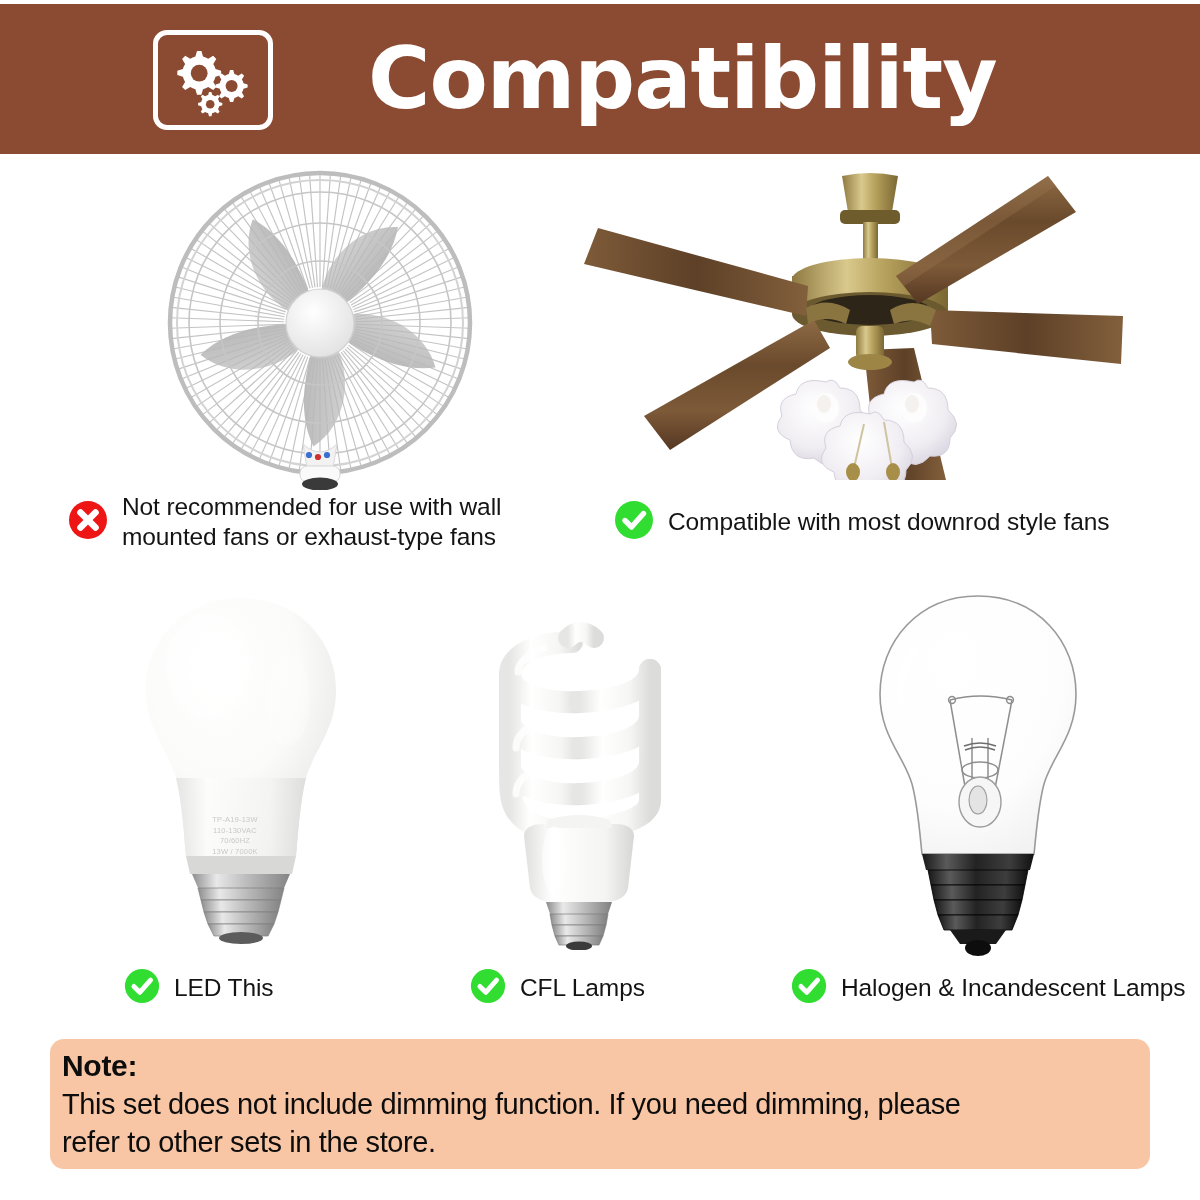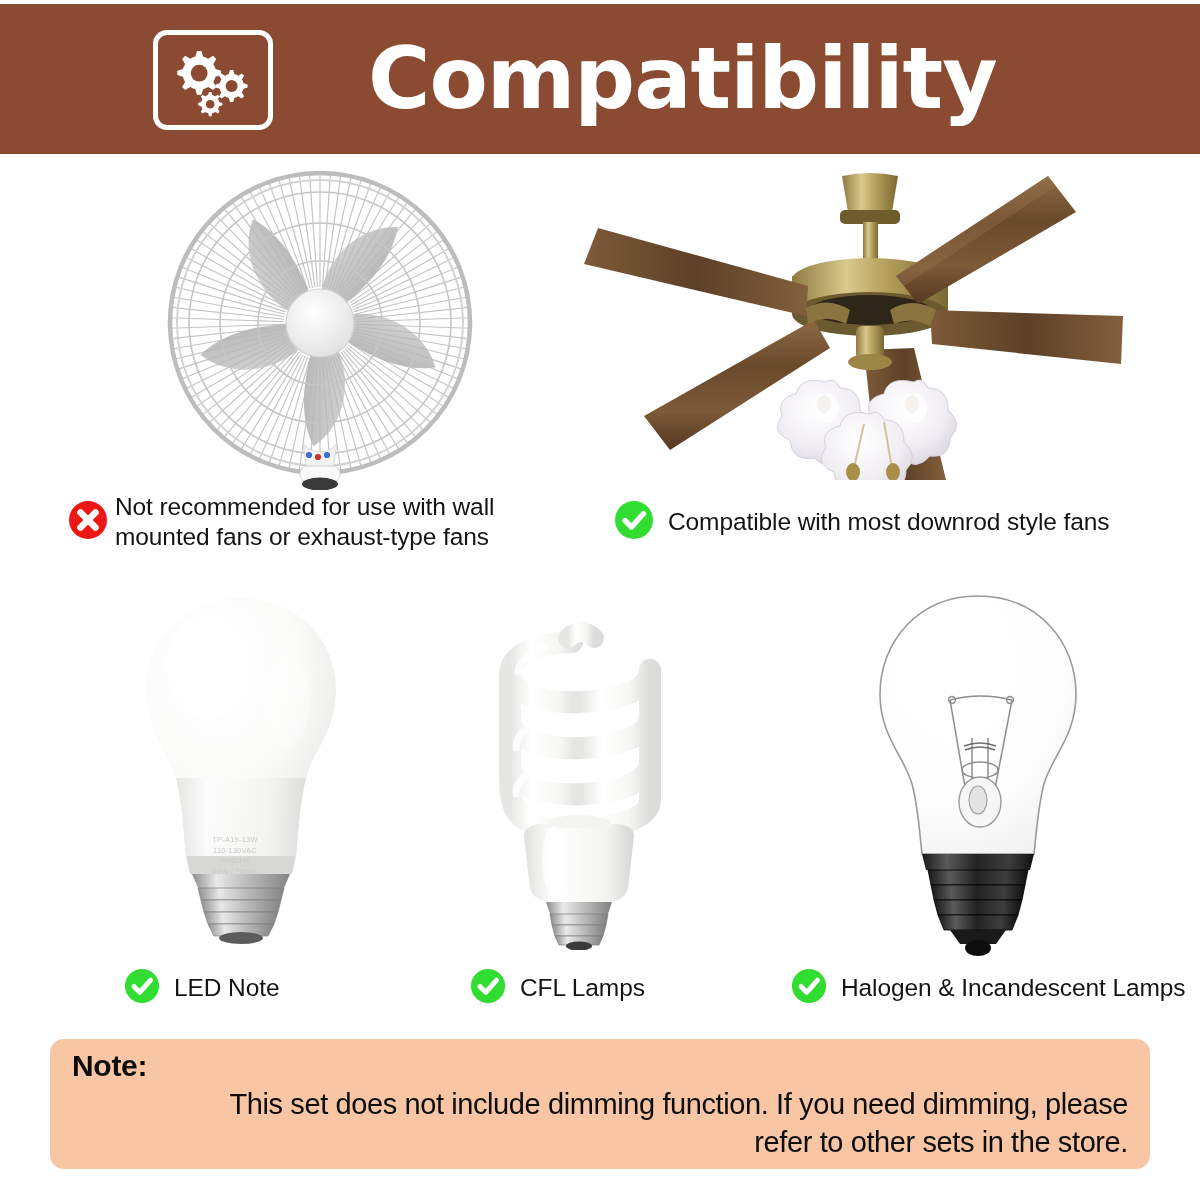--- a/index.html
+++ b/index.html
@@ -78,48 +78,46 @@
   
   .note-box {
     position: absolute;
     left: 50px;
     top: 1039px;
     width: 1100px;
     height: 130px;
     background: #F8C6A5;
     border-radius: 14px;
     box-sizing: border-box;
-    padding: 8px 22px 0 22px;
+    padding: 8px 22px 0 12px;
   }
   .note-title {
     font-size: 30px;
     font-weight: bold;
     color: #0d0d0d;
     line-height: 1.28;
     letter-spacing: -0.3px;
   }
   .note-body {
     font-size: 29px;
     color: #0d0d0d;
     line-height: 1.3;
     letter-spacing: -0.4px;
     margin-top: 1px;
-    text-align: right;
   }
 
   
   .bulb-print {
     position: absolute;
     text-align: center;
     color: #c9c9c9;
     font-size: 7.5px;
     line-height: 1.42;
     letter-spacing: 0.2px;
     font-family: "Liberation Sans", sans-serif;
-    margin-top: 20px;
   }
 </style>
 </head>
 <body>
 
 <div class="header-banner">
   <div class="header-icon-box">
     <svg width="96" height="82" viewBox="0 0 96 82">
       <g fill="#ffffff">
 
@@ -365,21 +363,21 @@
 
     <g stroke="#cfc4a0" stroke-width="2" fill="none">
       <path d="M286 256 L276 300"></path>
       <path d="M306 254 L314 300"></path>
     </g>
     <ellipse cx="275" cy="304" rx="7" ry="9" fill="#a88f49"></ellipse>
     <ellipse cx="315" cy="304" rx="7" ry="9" fill="#a88f49"></ellipse>
   </svg>
 </div>
 
-<div class="caption" style="left:68px; top:492px; width:510px;gap:7px;">
+<div class="caption" style="left:68px; top:492px; width:510px;">
   <span class="badge">
     <svg width="40" height="40" viewBox="0 0 40 40">
       <circle cx="20" cy="20" r="19" fill="#EE1515"></circle>
       <path d="M12.5 12.5 L27.5 27.5 M27.5 12.5 L12.5 27.5" stroke="#ffffff" stroke-width="6.6" stroke-linecap="round"></path>
     </svg>
   </span>
   <span class="caption-text">
     <span>Not recommended for use with wall</span><br>
     <span>mounted fans or exhaust-type fans</span>
   </span>
@@ -575,21 +573,21 @@
   </svg>
 </div>
 
 <div class="caption" style="left:124px; top:968px;">
   <span class="badge">
     <svg width="36" height="36" viewBox="0 0 40 40">
       <circle cx="20" cy="20" r="19" fill="#32DD32"></circle>
       <path d="M11 20.5 L17.5 27 L29.5 13.5" stroke="#ffffff" stroke-width="5.4" fill="none" stroke-linecap="round" stroke-linejoin="round"></path>
     </svg>
   </span>
-  <span class="caption-text">LED Note</span>
+  <span class="caption-text">LED This</span>
 </div>
 
 <div class="caption" style="left:470px; top:968px;text-align:center;">
   <span class="badge">
     <svg width="36" height="36" viewBox="0 0 40 40">
       <circle cx="20" cy="20" r="19" fill="#32DD32"></circle>
       <path d="M11 20.5 L17.5 27 L29.5 13.5" stroke="#ffffff" stroke-width="5.4" fill="none" stroke-linecap="round" stroke-linejoin="round"></path>
     </svg>
   </span>
   <span class="caption-text">CFL Lamps</span>

